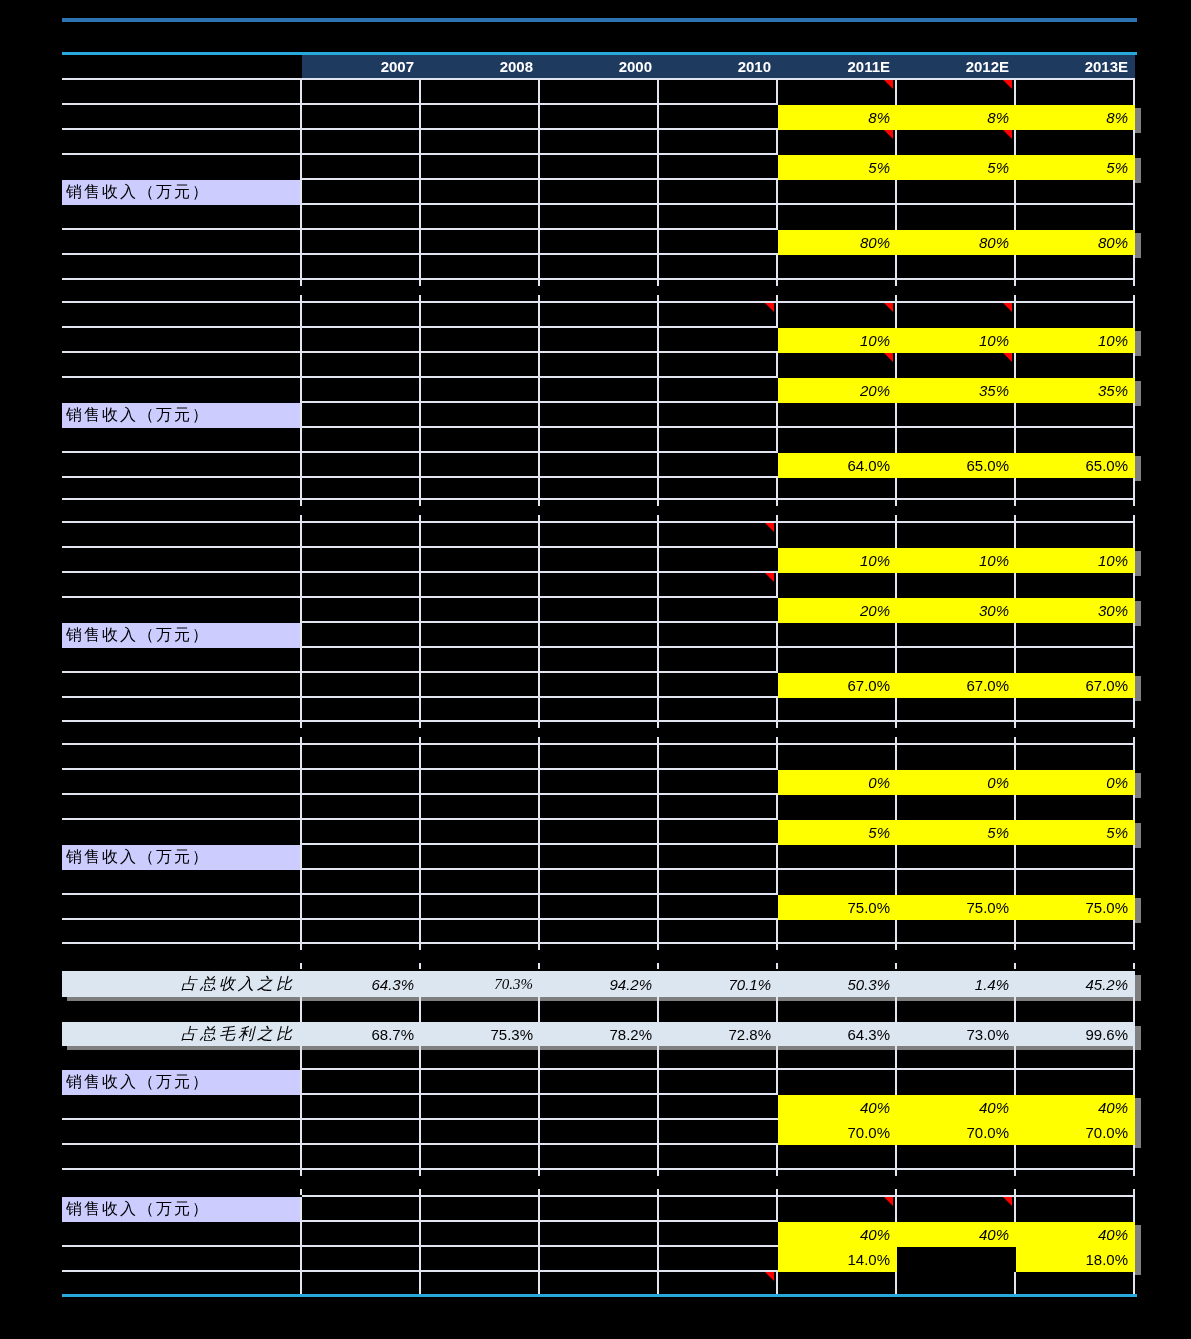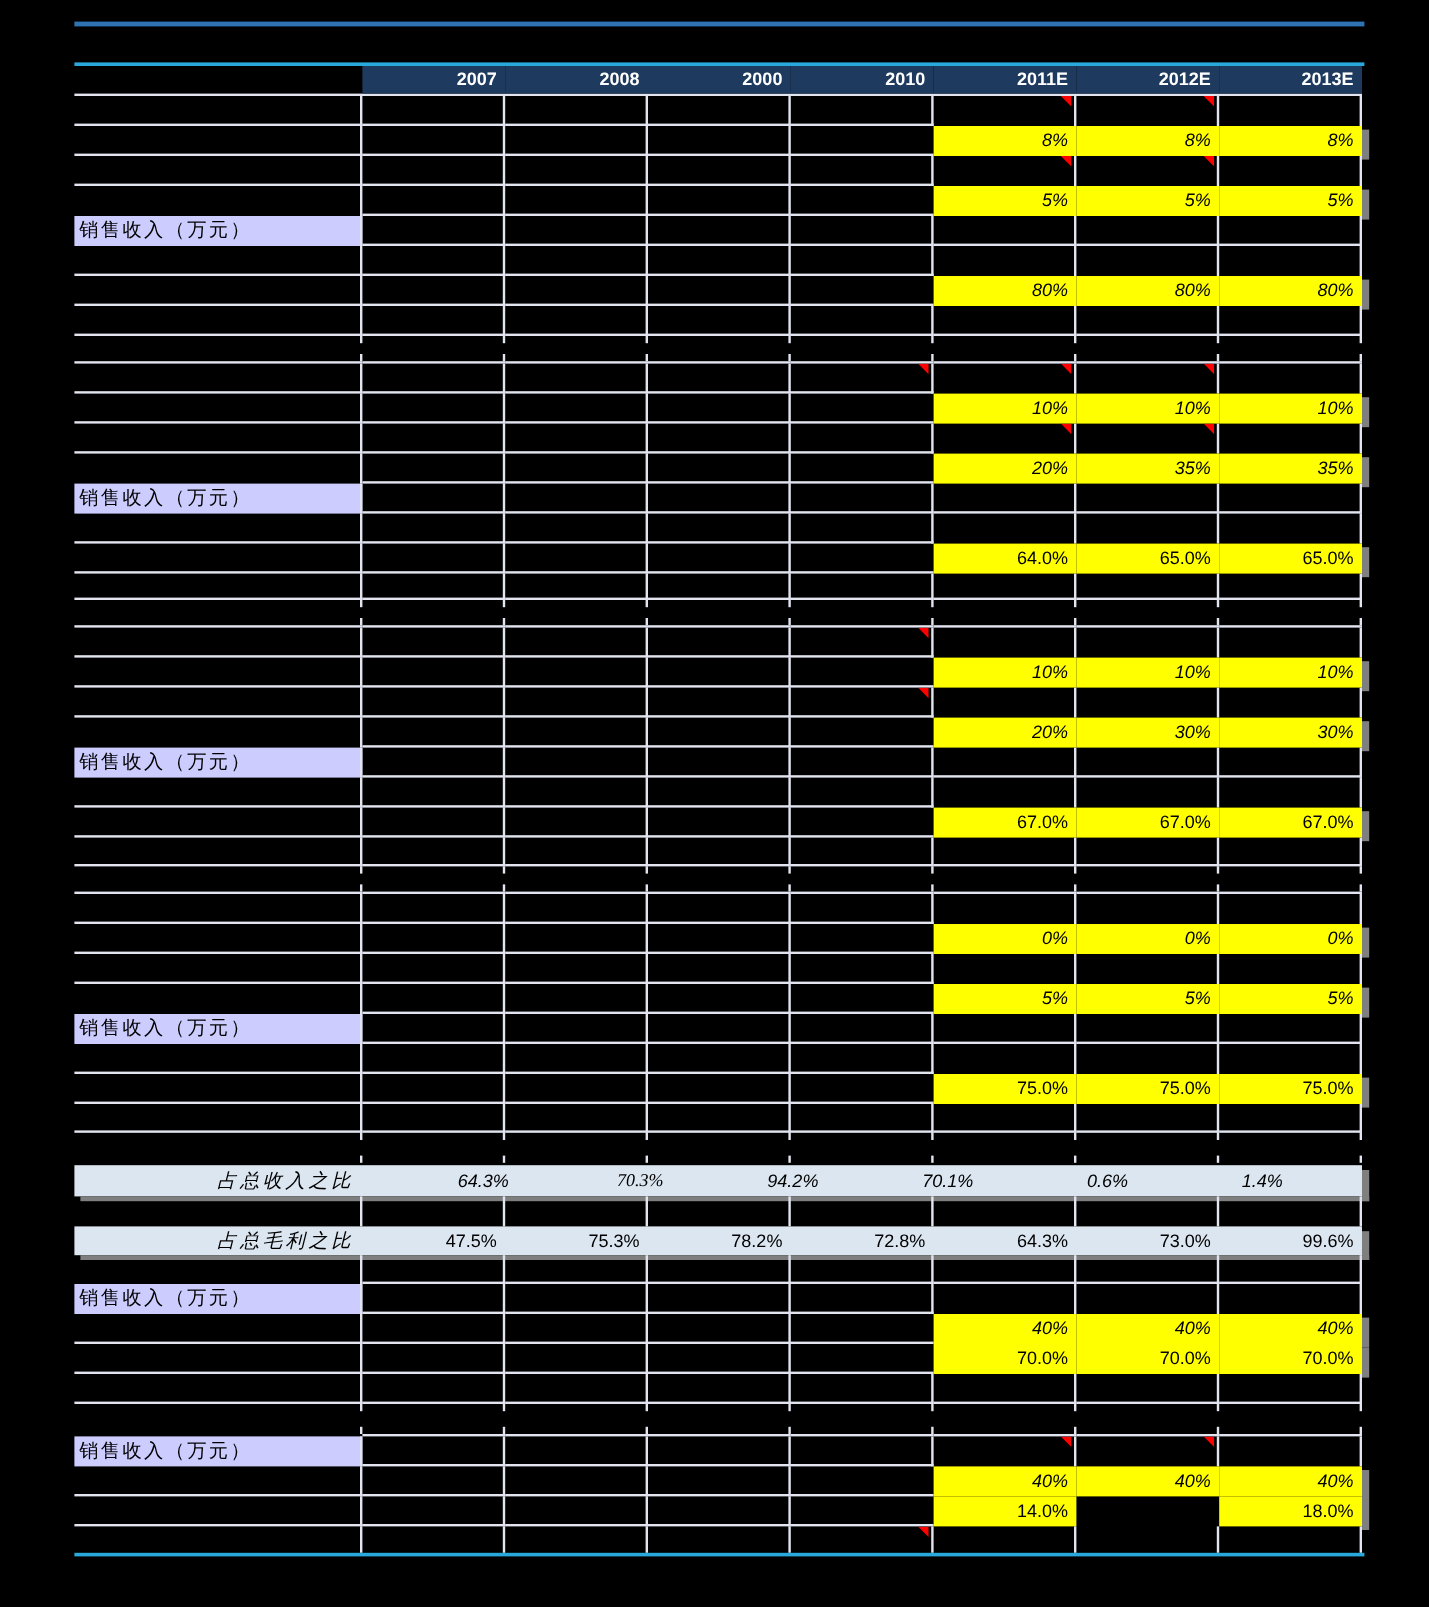--- a/index.html
+++ b/index.html
@@ -510,45 +510,45 @@
         <div class="stub" style="left: 595px; top: 19px;"></div>
         <div class="stub" style="left: 714px; top: 0px;"></div>
         <div class="stub" style="left: 714px; top: 19px;"></div>
         <div class="stub" style="left: 833px; top: 0px;"></div>
         <div class="stub" style="left: 833px; top: 19px;"></div>
         <div class="stub" style="left: 952px; top: 0px;"></div>
         <div class="stub" style="left: 952px; top: 19px;"></div>
         <div class="stub" style="left: 1071px; top: 0px;"></div>
         <div class="stub" style="left: 1071px; top: 19px;"></div>
       </div>
-      <div class="trow band" style="height: 26px; gap: 10px;">
+      <div class="trow band" style="height: 26px;">
         <div class="cell sumlab">占总收入之比</div>
         <div class="cell italic" style="width: 119px;">64.3%</div>
         <div class="cell italic" style="width: 119px; font-family: Liberation Serif, serif;">70.3%</div>
         <div class="cell italic" style="width: 119px;">94.2%</div>
         <div class="cell italic" style="width: 119px;">70.1%</div>
-        <div class="cell italic" style="width: 119px;">0.6%</div>
+        <div class="cell italic" style="width: 119px;">50.3%</div>
         <div class="cell italic" style="width: 119px;">1.4%</div>
         <div class="cell italic" style="width: 119px;">45.2%</div>
         <div class="shadow-r" style="left: 1073px; top: 4px; width: 6px; height: 26px;"></div>
         <div class="shadow-b" style="left: 5px; top: 26px; width: 1074px; height: 4px;"></div>
       </div>
       <div class="trow" style="height: 25px;">
         <div class="cell lab bR" style="width: 240px;"></div>
         <div class="cell bR" style="width: 119px;"></div>
         <div class="cell bR" style="width: 119px;"></div>
         <div class="cell bR" style="width: 119px;"></div>
         <div class="cell bR" style="width: 119px;"></div>
         <div class="cell bR" style="width: 119px;"></div>
         <div class="cell bR" style="width: 119px;"></div>
         <div class="cell bR" style="width: 119px;"></div>
       </div>
       <div class="trow band" style="height: 24px;">
         <div class="cell sumlab">占总毛利之比</div>
-        <div class="cell" style="width: 119px;">47.5%</div>
+        <div class="cell" style="width: 119px;">68.7%</div>
         <div class="cell" style="width: 119px;">75.3%</div>
         <div class="cell" style="width: 119px;">78.2%</div>
         <div class="cell" style="width: 119px;">72.8%</div>
         <div class="cell" style="width: 119px;">64.3%</div>
         <div class="cell" style="width: 119px;">73.0%</div>
         <div class="cell" style="width: 119px;">99.6%</div>
         <div class="shadow-r" style="left: 1073px; top: 4px; width: 6px; height: 24px;"></div>
         <div class="shadow-b" style="left: 5px; top: 24px; width: 1074px; height: 4px;"></div>
       </div>
       <div class="trow" style="height: 24px;">

